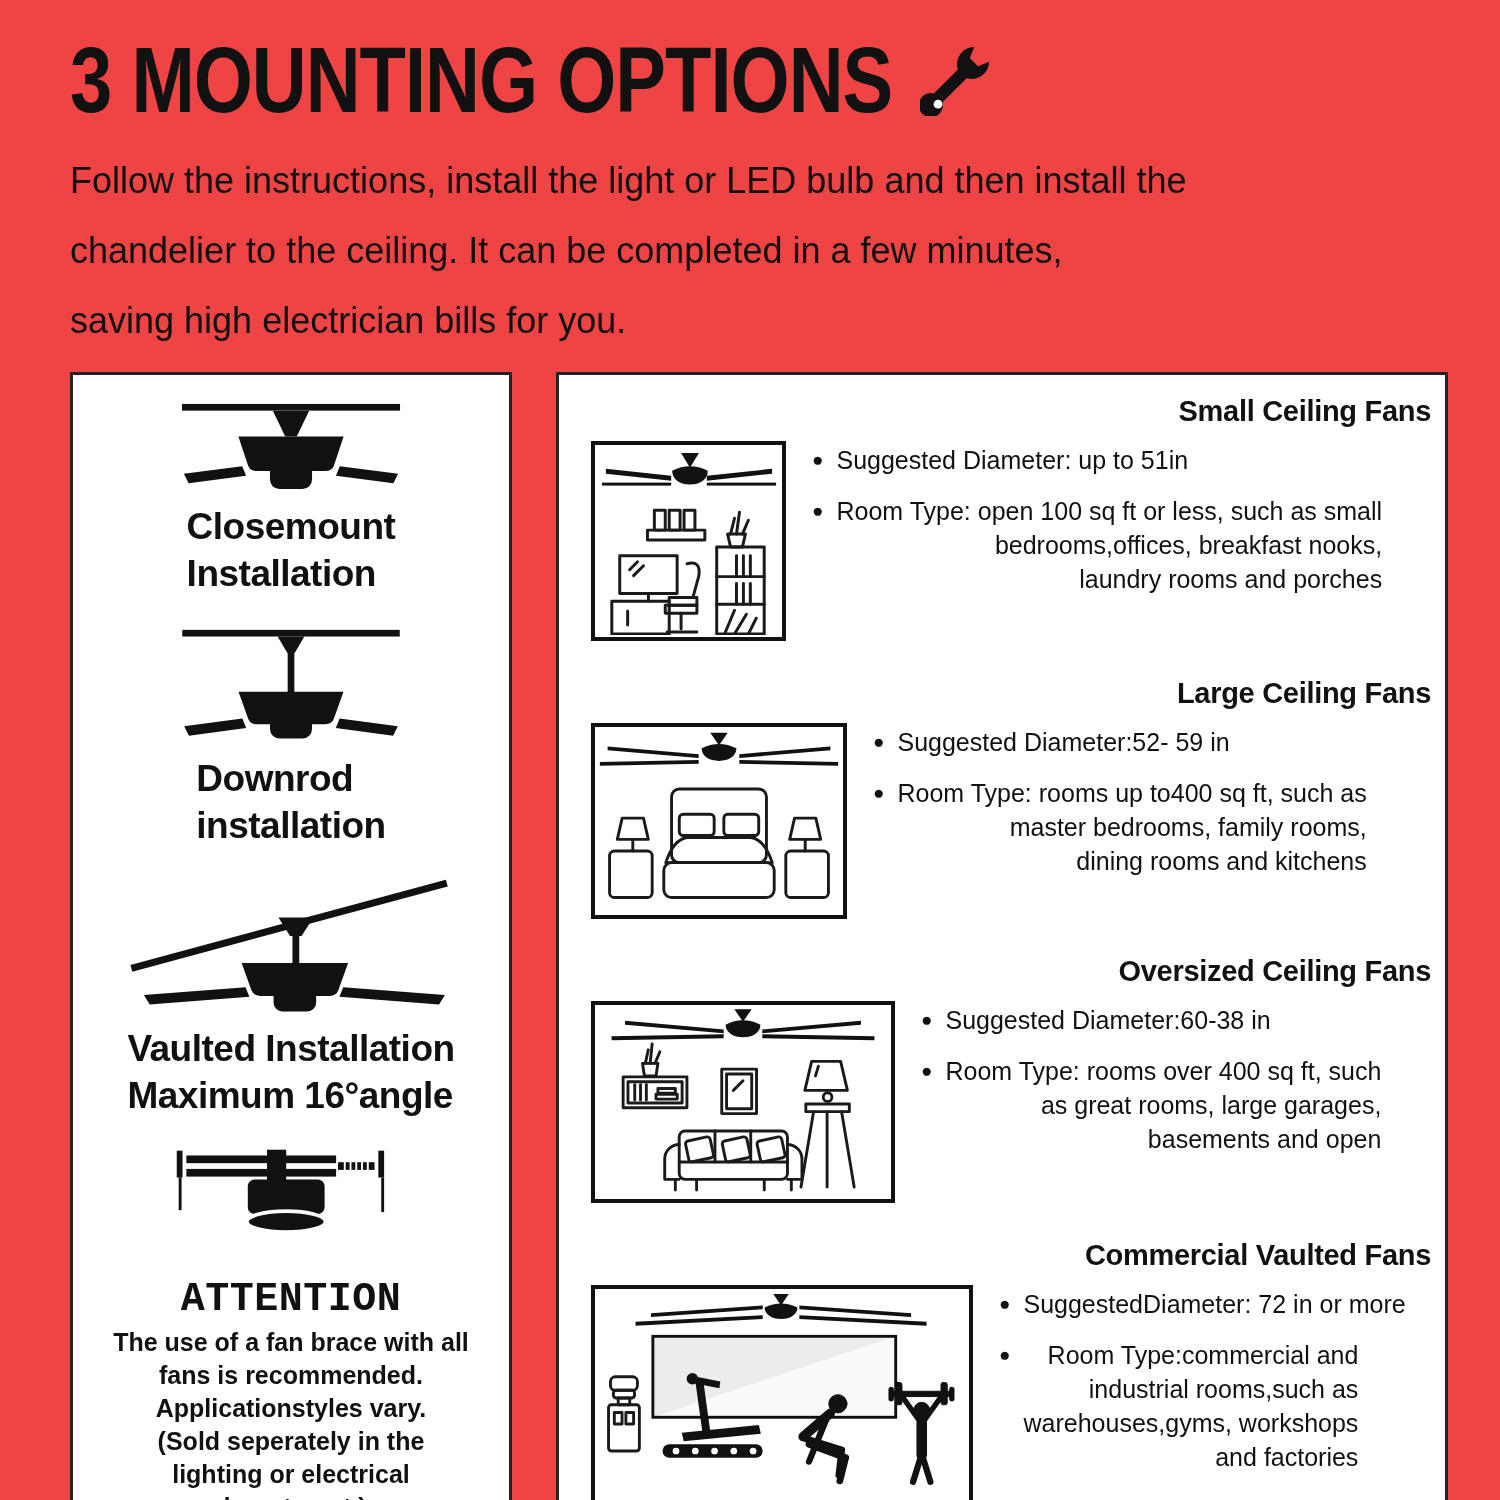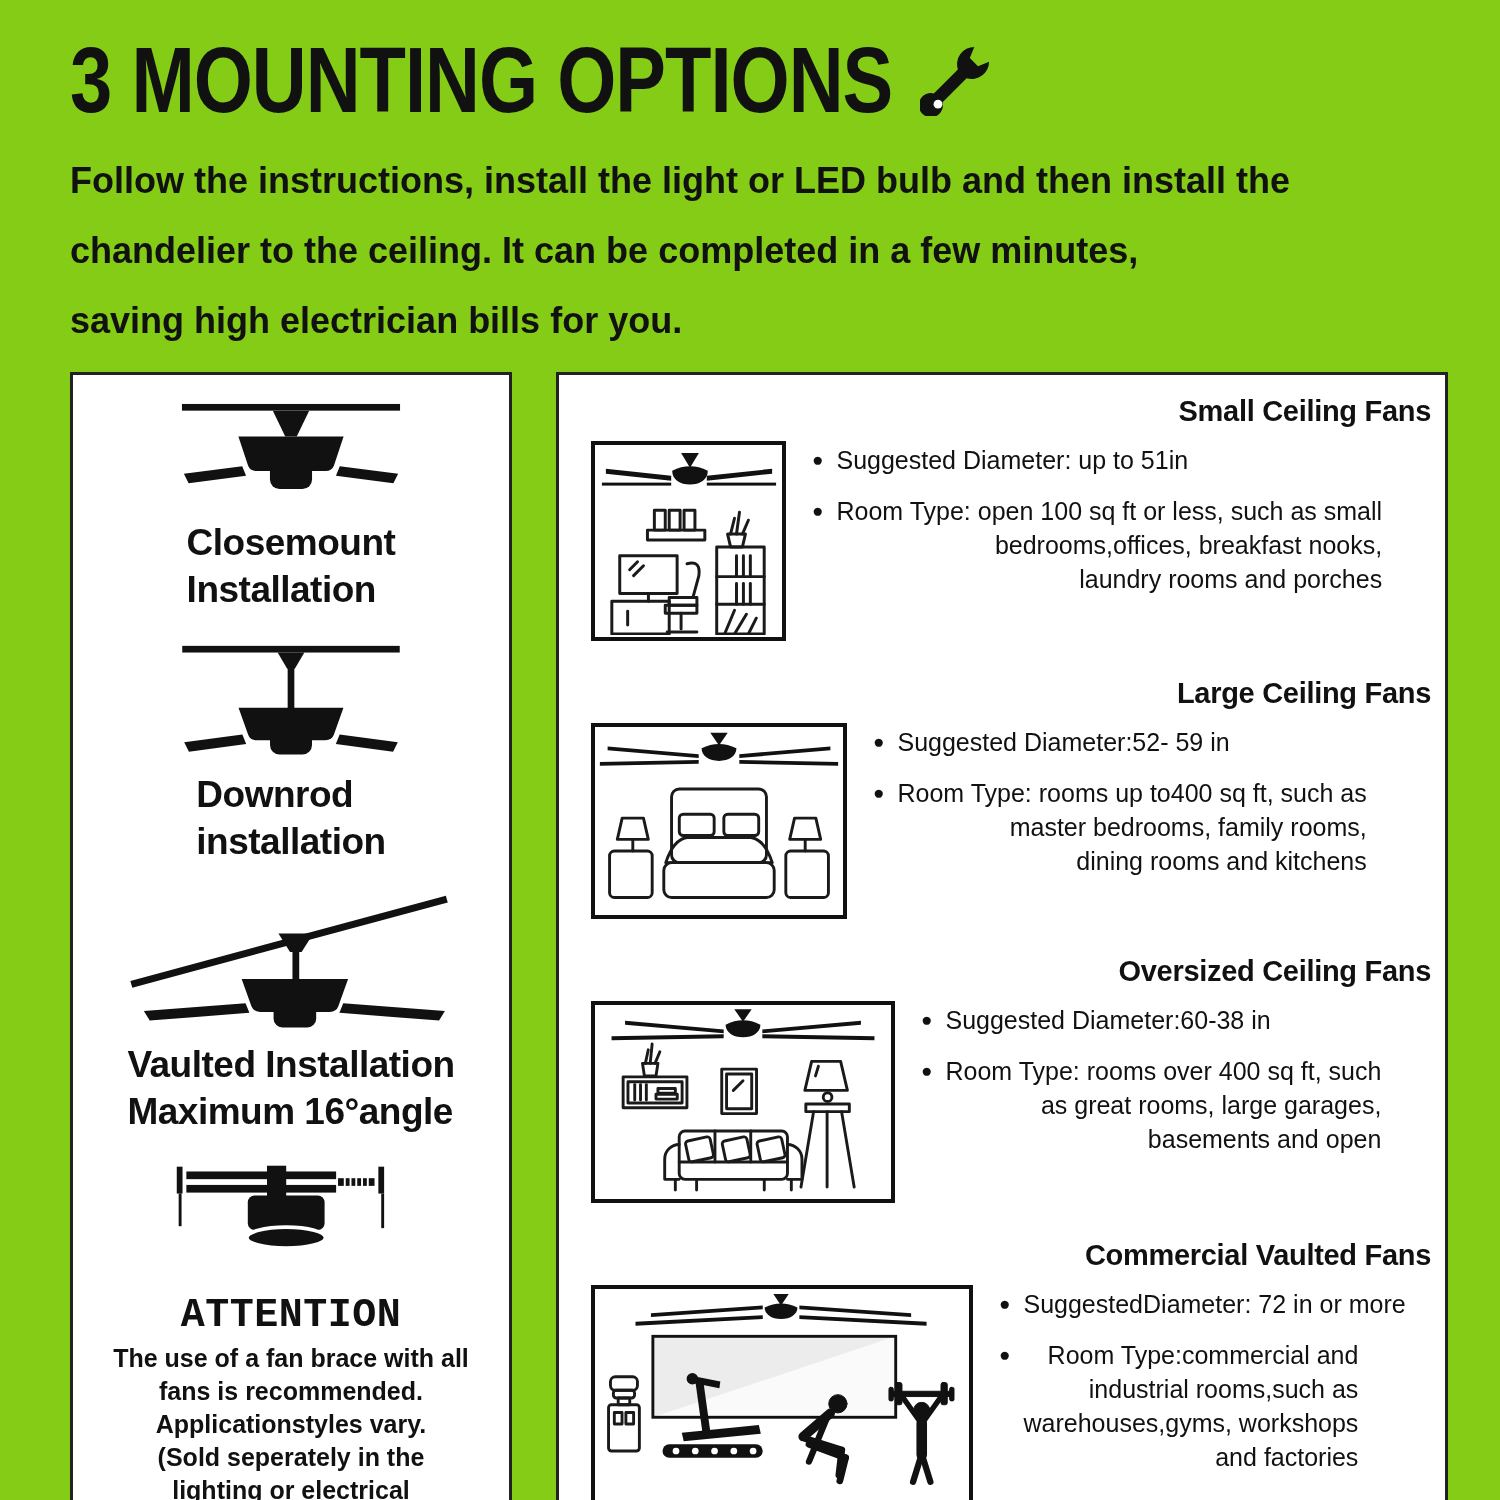--- a/index.html
+++ b/index.html
@@ -1,36 +1,36 @@
 <!DOCTYPE html>
 <html><head>
 <meta charset="utf-8">
 <style>
   html,body { margin:0; padding:0; background:#fff; }
   body { width:1500px; height:1500px; font-family:"Liberation Sans", sans-serif; color:#111; }
-  .page { position:relative; width:1500px; height:1500px; overflow:hidden; background:#84cc16; }
+  .page { position:relative; width:1500px; height:1500px; overflow:hidden; background:#ef4444; }
 
   
   .title-row { display:flex; align-items:center; gap:28px; margin:30px 0 0 70px; height:98px; }
   .title-text { display:inline-block; font-size:76px; font-weight:bold; letter-spacing:-1px;
                 transform:scaleY(1.22); transform-origin:left center; white-space:nowrap; }
   .wrench { width:74px; height:74px; flex:none; }
-  .intro { margin:18px 4px 0 70px; font-size:36px; line-height:70px;font-weight:bold; }
+  .intro { margin:18px 4px 0 70px; font-size:36px; line-height:70px; }
   .intro div { white-space:nowrap; }
 
   
   .panels { display:flex; gap:44px; margin:16px 52px 0 70px; }
   .panel { border:3px solid #222; box-sizing:border-box; height:1158px; background:#fff; }
   .left-panel { width:442px; flex:none; display:flex; flex-direction:column; align-items:center; padding-top:24px; }
   .right-panel { flex:1; padding:20px 14px 0 32px; }
 
   
   .opt-icon { flex:none; }
   .opt-label { font-size:37px; font-weight:bold; line-height:47px; letter-spacing:-0.5px; }
-  .m-top-sm { margin-top:24px; }
+  .m-top-sm { margin-top:8px; }
   .attention-title { font-size:40px; font-weight:bold; margin-top:34px; letter-spacing:0.5px;font-family:Liberation Mono, monospace; }
   .attention-lines { margin-top:4px; text-align:center; font-size:25px; font-weight:bold; line-height:33px; }
 
   
   .section { margin-bottom:36px;text-align:right; }
   .section h2 { font-size:29px; font-weight:bold; margin:0 0 13px 0; letter-spacing:-0.3px; }
   .row { display:flex; align-items:flex-start; }
   .illus { border:4px solid #111; box-sizing:border-box; display:flex; align-items:center; justify-content:center; background:#fff; flex:none; }
   .illus-1 { width:195px; height:200px; }
   .illus-2 { width:256px; height:196px; }

